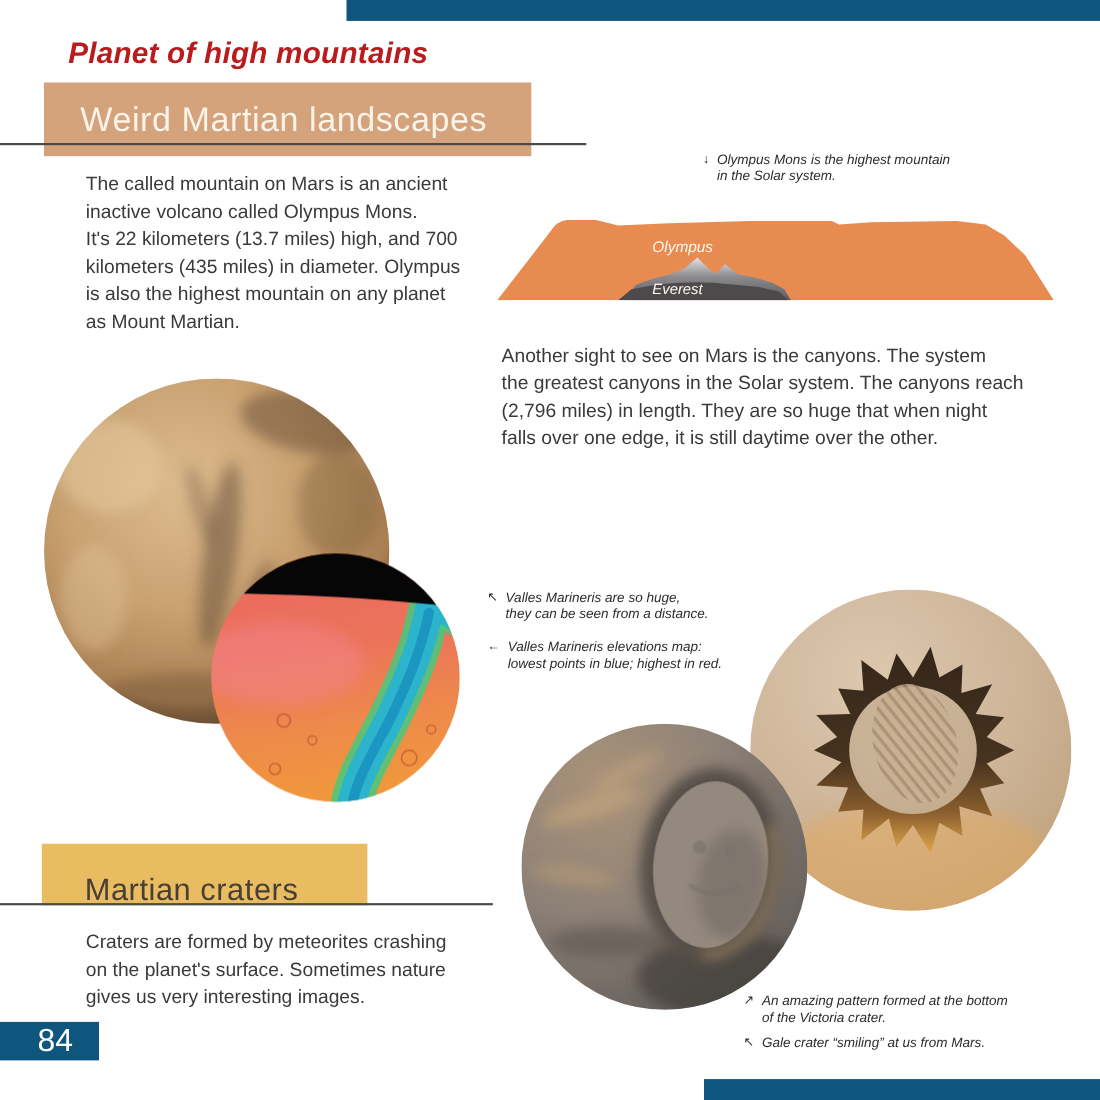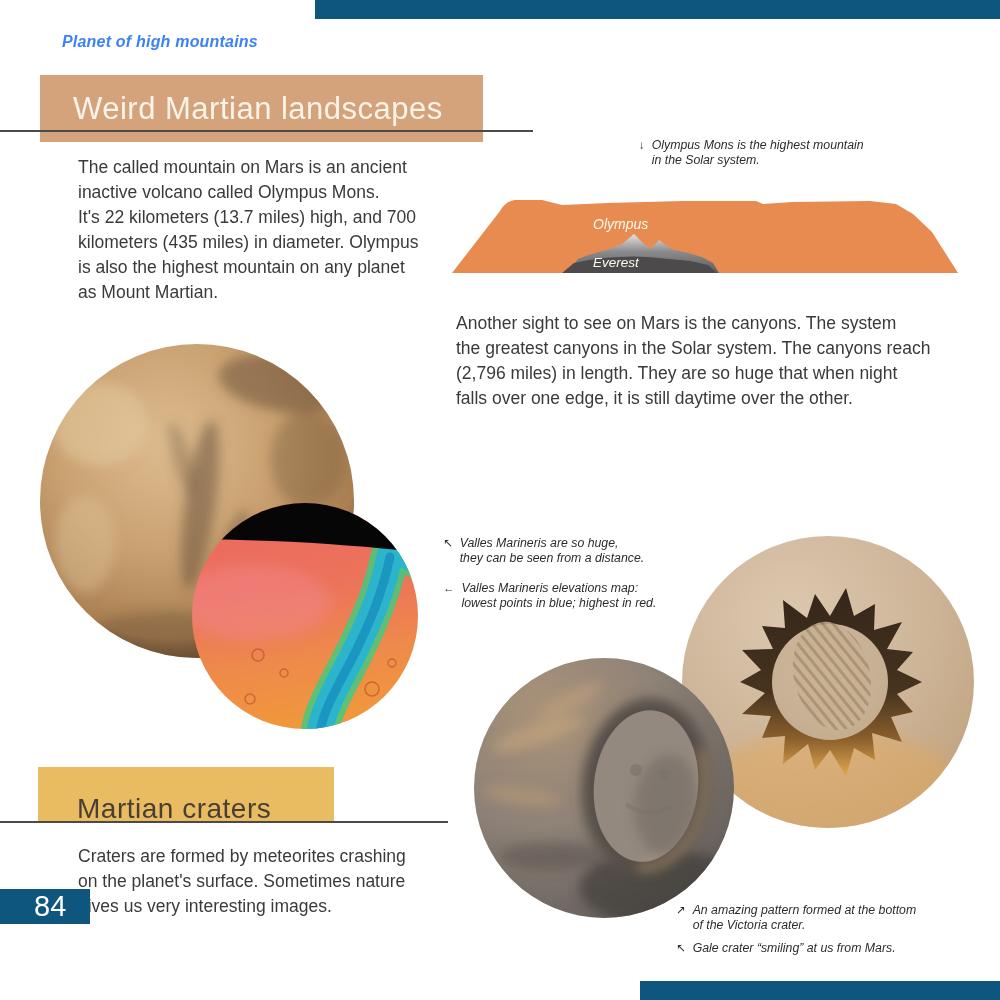--- a/index.html
+++ b/index.html
@@ -10,22 +10,22 @@
     background: #ffffff;
     overflow: hidden;
     font-family: "Liberation Sans", "DejaVu Sans", sans-serif;
   }
   .accent-bar { position: absolute; background: #0e567e; }
   #top-bar    { left: 315px; top: 0;     width: 685px; height: 19px; }
   #bottom-bar { left: 640px; top: 981px; width: 360px; height: 19px; }
 
   .kicker {
     position: absolute; left: 62px; top: 33px;
-    font-size: 16px; font-style: italic; font-weight: 600;
-    color: #3b82f6; letter-spacing: 0.2px;
+    font-size: 27px; font-style: italic; font-weight: 600;
+    color: #b91c1c; letter-spacing: 0.2px;
   }
 
   .title-box { position: absolute; display: flex; align-items: center; }
   #landscapes-box {
     left: 40px; top: 75px; width: 443px; height: 67px;
     background: #d4a27b;
   }
   #landscapes-box span {
     padding-left: 33px; font-size: 31px; font-weight: 300;
     color: #f9f3e8; letter-spacing: 0.5px;
@@ -64,21 +64,21 @@
   .art { position: absolute; }
   #mountain-diagram { left: 450px; top: 192px; }
   #mars-globe       { left: 40px;  top: 344px; z-index: 1; }
   #elevation-map    { left: 192px; top: 503px; z-index: 2; }
   #victoria-crater  { left: 682px; top: 536px; z-index: 3; }
   #gale-crater      { left: 474px; top: 658px; z-index: 4; }
 
   .diagram-label { font-style: italic; fill: #fdf8ee; }
 
   #page-number-box {
-    position: absolute; left: 0; top: 889px; width: 90px; height: 35px;
+    position: absolute; left: 0; top: 929px; width: 90px; height: 35px;
     background: #0e567e; display: flex; align-items: center;
   }
   #page-number-box span {
     padding-left: 34px; color: #ffffff; font-size: 29px; font-weight: 300;
   }
 </style>
 </head>
 <body>
 
 <div class="page">

